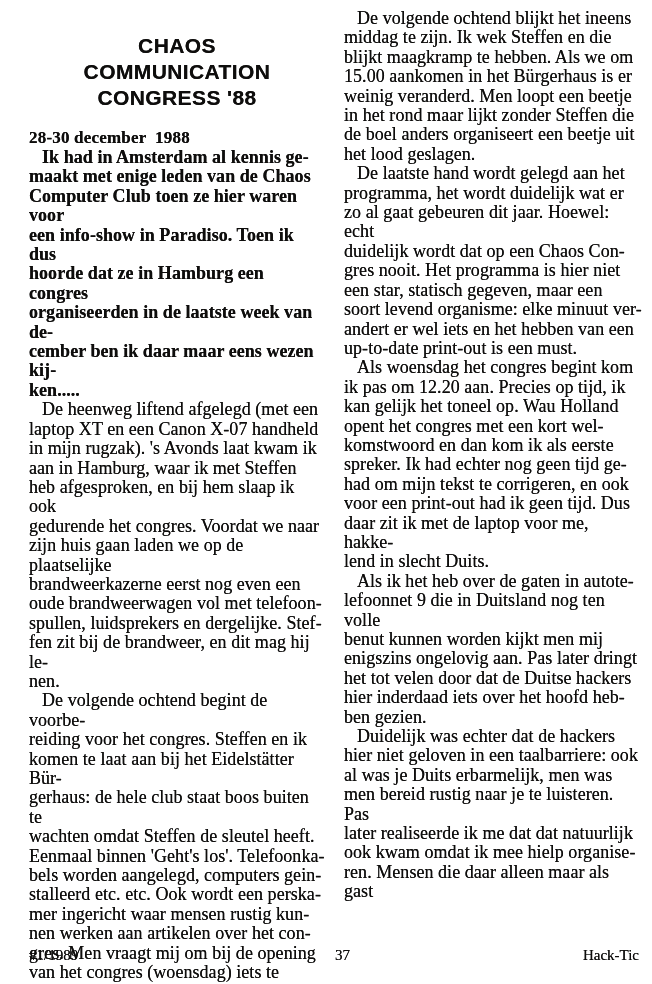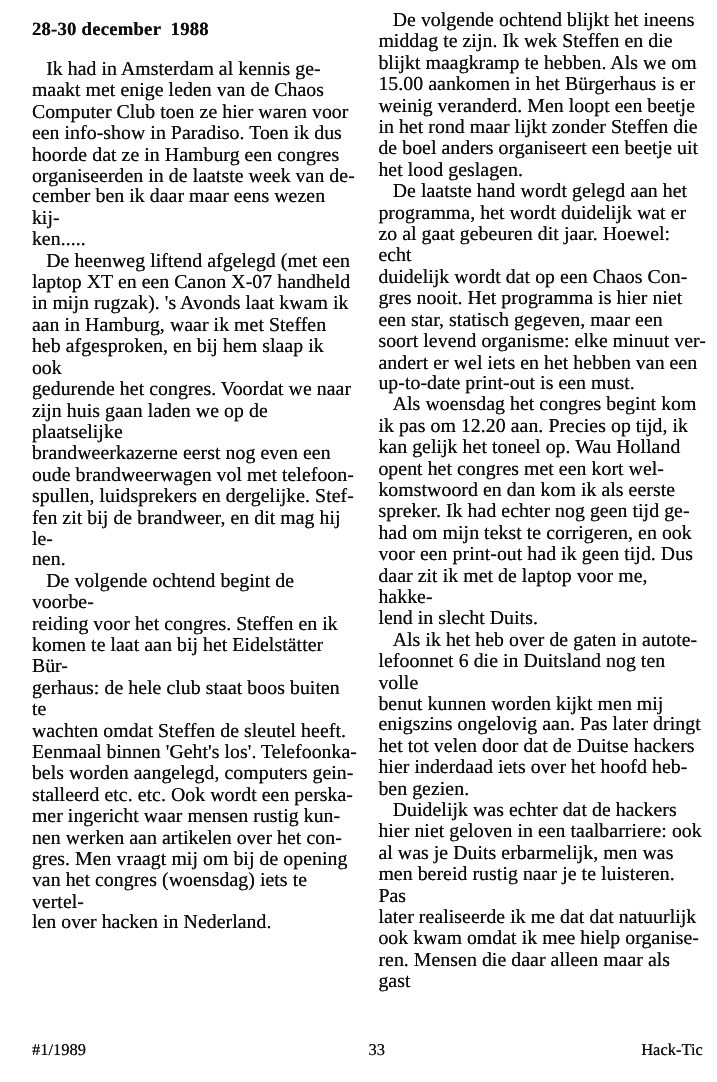--- a/index.html
+++ b/index.html
@@ -48,40 +48,43 @@
     white-space: pre;
   }
   .para {
     font-size: 18px;
     line-height: 19.4px;
     white-space: pre-line;
     text-indent: 13px;
     letter-spacing: 0.05px;
   }
   .col-left .para:first-of-type {
-    margin-top: 16px;
+    font-weight: bold;
   }
   .footer {
     position: absolute;
     left: 29px;
     right: 13px;
     top: 947px;
     display: flex;
     justify-content: space-between;
     align-items: baseline;
     font-size: 15px;
   }
   .footer .page-num { transform: translateX(12px); }
 </style>
 </head>
 <body>
 
 <div class="page">
 
   <div class="col col-left">
+    <h1 class="article-title">CHAOS
+COMMUNICATION
+CONGRESS '88</h1>
     <h2 class="date-heading">28-30 december  1988</h2>
     <div class="para">Ik had in Amsterdam al kennis ge-
 maakt met enige leden van de Chaos
 Computer Club toen ze hier waren voor
 een info-show in Paradiso. Toen ik dus
 hoorde dat ze in Hamburg een congres
 organiseerden in de laatste week van de-
 cember ben ik daar maar eens wezen kij-
 ken.....</div>
     <div class="para">De heenweg liftend afgelegd (met een
@@ -133,34 +136,34 @@
 ik pas om 12.20 aan. Precies op tijd, ik
 kan gelijk het toneel op. Wau Holland
 opent het congres met een kort wel-
 komstwoord en dan kom ik als eerste
 spreker. Ik had echter nog geen tijd ge-
 had om mijn tekst te corrigeren, en ook
 voor een print-out had ik geen tijd. Dus
 daar zit ik met de laptop voor me, hakke-
 lend in slecht Duits.</div>
     <div class="para">Als ik het heb over de gaten in autote-
-lefoonnet 6 die in Duitsland nog ten volle
+lefoonnet 9 die in Duitsland nog ten volle
 benut kunnen worden kijkt men mij
 enigszins ongelovig aan. Pas later dringt
 het tot velen door dat de Duitse hackers
 hier inderdaad iets over het hoofd heb-
 ben gezien.</div>
     <div class="para">Duidelijk was echter dat de hackers
 hier niet geloven in een taalbarriere: ook
 al was je Duits erbarmelijk, men was
 men bereid rustig naar je te luisteren. Pas
 later realiseerde ik me dat dat natuurlijk
 ook kwam omdat ik mee hielp organise-
 ren. Mensen die daar alleen maar als gast</div>
   </div>
 
   <div class="footer">
     <span class="issue">#1/1989</span>
-    <span class="page-num">33</span>
+    <span class="page-num">37</span>
     <span class="magazine">Hack-Tic</span>
   </div>
 
 </div>
 
 </body></html>

